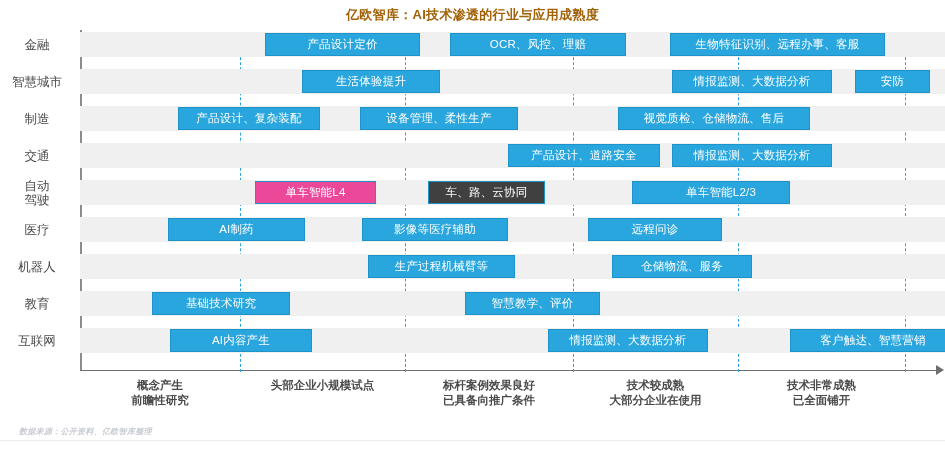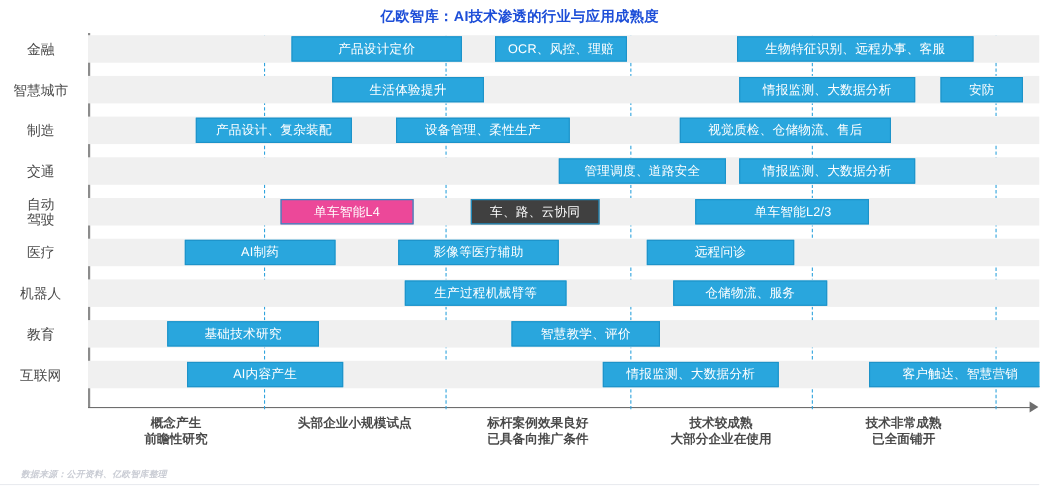--- a/index.html
+++ b/index.html
@@ -8,21 +8,21 @@
     background:#ffffff;
     font-family:"Liberation Sans","DejaVu Sans",sans-serif;
     overflow:hidden;
     position:relative;
   }
   #chart-root{position:absolute;inset:0;}
 
   .chart-title{
     position:absolute;top:6px;left:0;width:945px;
     text-align:center;
-    font-size:13px;font-weight:bold;color:#1d4ed8;
+    font-size:13px;font-weight:bold;color:#a16207;
     letter-spacing:0.3px;
   }
 
   
   #plot{
     position:absolute;
     left:80px;top:32px;
     width:865px;height:335px;
   }
   #y-axis-line{
@@ -136,21 +136,21 @@
   <div id="plot">
       <div class="divider" style="left: 825px; border-left-color: rgb(47, 163, 221);"></div>
       <div class="divider" style="left: 658px; border-left-color: rgb(47, 163, 221);"></div>
       <div class="divider" style="left: 493px; border-left-color: rgb(47, 163, 221);"></div>
       <div class="divider" style="left: 325px; border-left-color: rgb(47, 163, 221);"></div>
       <div class="divider" style="left: 160px; border-left-color: rgb(47, 163, 221);"></div>
       <div class="row-band" style="top: 0px; height: 25px;"></div>
       <div class="bar" style="left: 185px; width: 155px; top: 1px; background: rgb(41, 166, 221); border-color: rgb(29, 147, 201);">
         <span>产品设计定价</span>
       </div>
-      <div class="bar" style="left: 370px; width: 120px; top: 1px; background: rgb(41, 166, 221); border-color: rgb(29, 147, 201);">
+      <div class="bar" style="left: 370px; width: 176px; top: 1px; background: rgb(41, 166, 221); border-color: rgb(29, 147, 201);">
         <span>OCR、风控、理赔</span>
       </div>
       <div class="bar" style="left: 590px; width: 215px; top: 1px; background: rgb(41, 166, 221); border-color: rgb(29, 147, 201);">
         <span>生物特征识别、远程办事、客服</span>
       </div>
       <div class="row-band" style="top: 37px; height: 25px;"></div>
       <div class="bar" style="left: 222px; width: 138px; top: 38px; background: rgb(41, 166, 221); border-color: rgb(29, 147, 201);">
         <span>生活体验提升</span>
       </div>
       <div class="bar" style="left: 592px; width: 160px; top: 38px; background: rgb(41, 166, 221); border-color: rgb(29, 147, 201);">
@@ -164,21 +164,21 @@
         <span>产品设计、复杂装配</span>
       </div>
       <div class="bar" style="left: 280px; width: 158px; top: 75px; background: rgb(41, 166, 221); border-color: rgb(29, 147, 201);">
         <span>设备管理、柔性生产</span>
       </div>
       <div class="bar" style="left: 538px; width: 192px; top: 75px; background: rgb(41, 166, 221); border-color: rgb(29, 147, 201);">
         <span>视觉质检、仓储物流、售后</span>
       </div>
       <div class="row-band" style="top: 111px; height: 25px;"></div>
       <div class="bar" style="left: 428px; width: 152px; top: 112px; background: rgb(41, 166, 221); border-color: rgb(29, 147, 201);">
-        <span>管理调度、道路安全</span>
+        <span>产品设计、道路安全</span>
       </div>
       <div class="bar" style="left: 592px; width: 160px; top: 112px; background: rgb(41, 166, 221); border-color: rgb(29, 147, 201);">
         <span>情报监测、大数据分析</span>
       </div>
       <div class="row-band" style="top: 148px; height: 25px;"></div>
       <div class="bar" style="left: 175px; width: 121px; top: 149px; background: #ec4899; border-color: rgb(29, 147, 201);">
         <span>单车智能L4</span>
       </div>
       <div class="bar" style="left: 348px; width: 117px; top: 149px; background: #404040; border-color: rgb(29, 147, 201);">
         <span>车、路、云协同</span>

